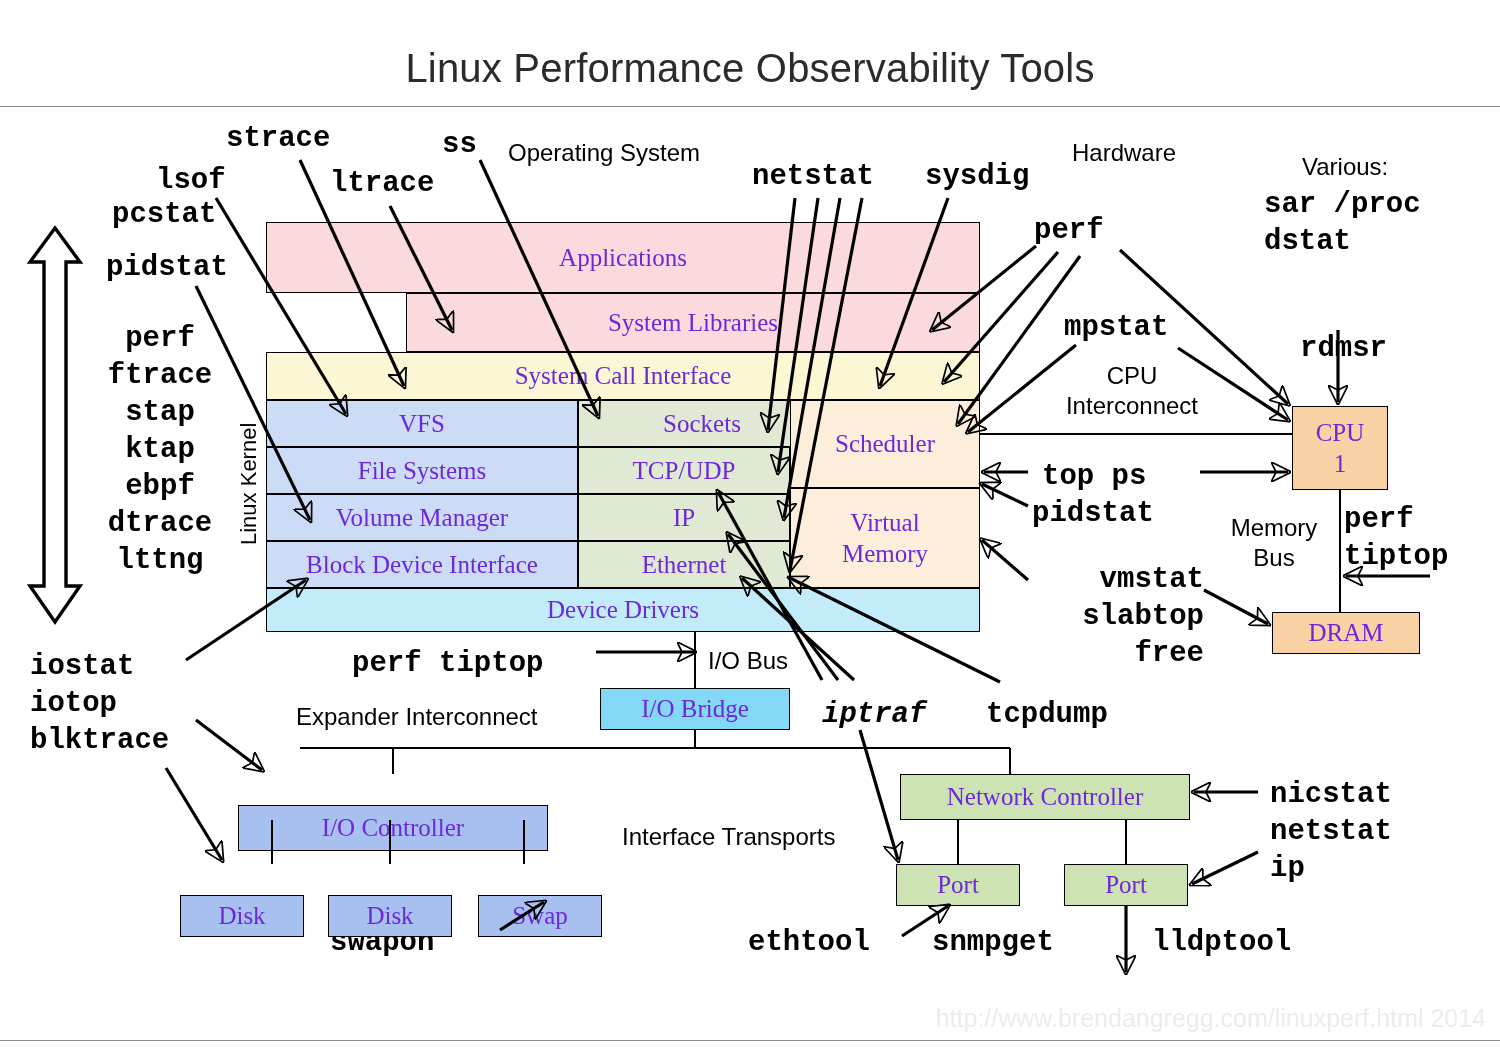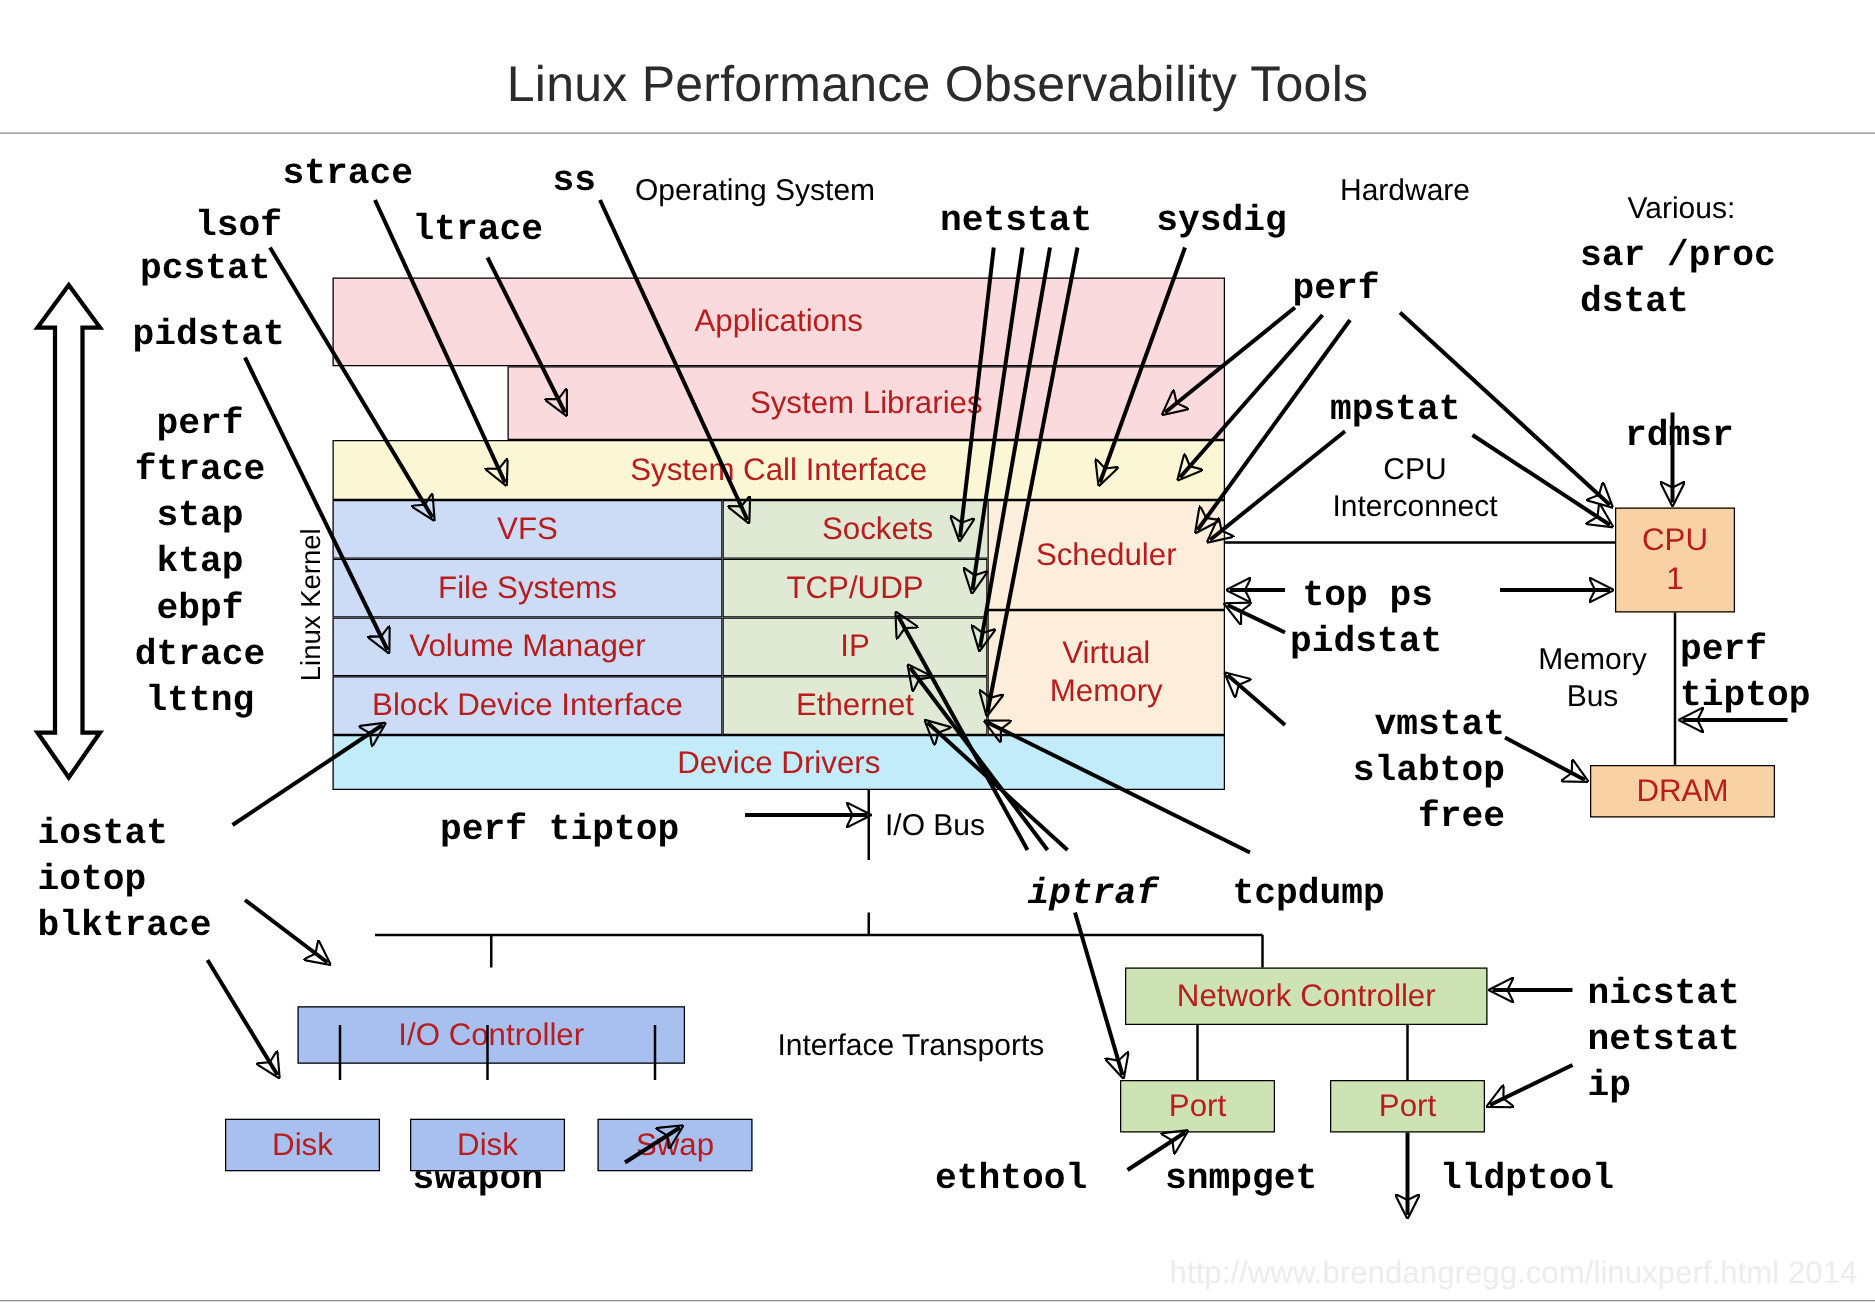--- a/index.html
+++ b/index.html
@@ -16,21 +16,21 @@
           font-family:"Liberation Sans", sans-serif;white-space:nowrap;}
   
   .mono{font-family:"Liberation Mono", monospace;font-weight:700;font-size:29px;
         line-height:37px;white-space:pre;}
   .sans{font-family:"Liberation Sans", sans-serif;font-size:24px;line-height:30px;}
   .abs{position:absolute;}
   .ctr{text-align:center;}
   
   .box{position:absolute;box-sizing:border-box;border:1.6px solid #000;
        display:flex;align-items:center;justify-content:center;
-       font-family:Liberation Sans, sans-serif;font-size:25px;color:#b91c1c;}
+       font-family:Liberation Serif, serif;font-size:25px;color:#6d28d9;}
   .b-pink{background:#fadadd;}
   .b-yellow{background:#fbf7d5;}
   .b-blue{background:#cddcf6;}
   .b-green{background:#dfe9d3;}
   .b-orange{background:#fdeedb;}
   .b-cyan{background:#c3ecfa;}
   .b-cyan2{background:#82d8f5;}
   .b-hwblue{background:#a8c0f0;margin-top:31px;}
   .b-hwgreen{background:#cde3b4;}
   .b-hworange{background:#f8d2a4;}
@@ -106,20 +106,21 @@
   <div class="abs mono" style="left:330px;top:924px;">swapon</div>
   <div class="abs mono" style="left:748px;top:924px;">ethtool</div>
   <div class="abs mono" style="left:932px;top:924px;">snmpget</div>
   <div class="abs mono" style="left:1152px;top:924px;">lldptool</div>
 
   <div class="abs sans ctr" style="left:1052px;top:361px;width:160px;white-space:pre;">CPU
 Interconnect</div>
   <div class="abs sans ctr" style="left:1222px;top:513px;width:104px;white-space:pre;">Memory
 Bus</div>
   <div class="abs sans" style="left:708px;top:646px;">I/O Bus</div>
+  <div class="abs sans" style="left:296px;top:702px;">Expander Interconnect</div>
   <div class="abs sans" style="left:622px;top:822px;">Interface Transports</div>
 
   <div class="box b-pink" style="left:266px;top:222px;width:714px;height:71px;">Applications</div>
   <div class="box b-pink thin" style="left:406px;top:293px;width:574px;height:59px;">System Libraries</div>
   <div class="box b-yellow" style="left:266px;top:352px;width:714px;height:48px;">System Call Interface</div>
 
   <div class="box b-blue" style="left:266px;top:400px;width:312px;height:47px;">VFS</div>
   <div class="box b-blue" style="left:266px;top:447px;width:312px;height:47px;">File Systems</div>
   <div class="box b-blue" style="left:266px;top:494px;width:312px;height:47px;">Volume Manager</div>
   <div class="box b-blue" style="left:266px;top:541px;width:312px;height:47px;">Block Device Interface</div>
@@ -132,20 +133,21 @@
   <div class="box b-orange" style="left:790px;top:400px;width:190px;height:88px;">Scheduler</div>
   <div class="box b-orange ctr" style="left:790px;top:488px;width:190px;height:100px;white-space:pre;line-height:31px;">Virtual
 Memory</div>
 
   <div class="box b-cyan" style="left:266px;top:588px;width:714px;height:44px;">Device Drivers</div>
 
   <div class="box b-hworange ctr" style="left:1292px;top:406px;width:96px;height:84px;white-space:pre;line-height:31px;">CPU
 1</div>
   <div class="box b-hworange" style="left:1272px;top:612px;width:148px;height:42px;">DRAM</div>
 
+  <div class="box b-cyan2" style="left:600px;top:688px;width:190px;height:42px;">I/O Bridge</div>
 
   <div class="box b-hwblue" style="left:238px;top:774px;width:310px;height:46px;">I/O Controller</div>
   <div class="box b-hwblue" style="left:180px;top:864px;width:124px;height:42px;">Disk</div>
   <div class="box b-hwblue" style="left:328px;top:864px;width:124px;height:42px;">Disk</div>
   <div class="box b-hwblue" style="left:478px;top:864px;width:124px;height:42px;">Swap</div>
 
   <div class="box b-hwgreen" style="left:900px;top:774px;width:290px;height:46px;">Network Controller</div>
   <div class="box b-hwgreen" style="left:896px;top:864px;width:124px;height:42px;">Port</div>
   <div class="box b-hwgreen" style="left:1064px;top:864px;width:124px;height:42px;">Port</div>
 

